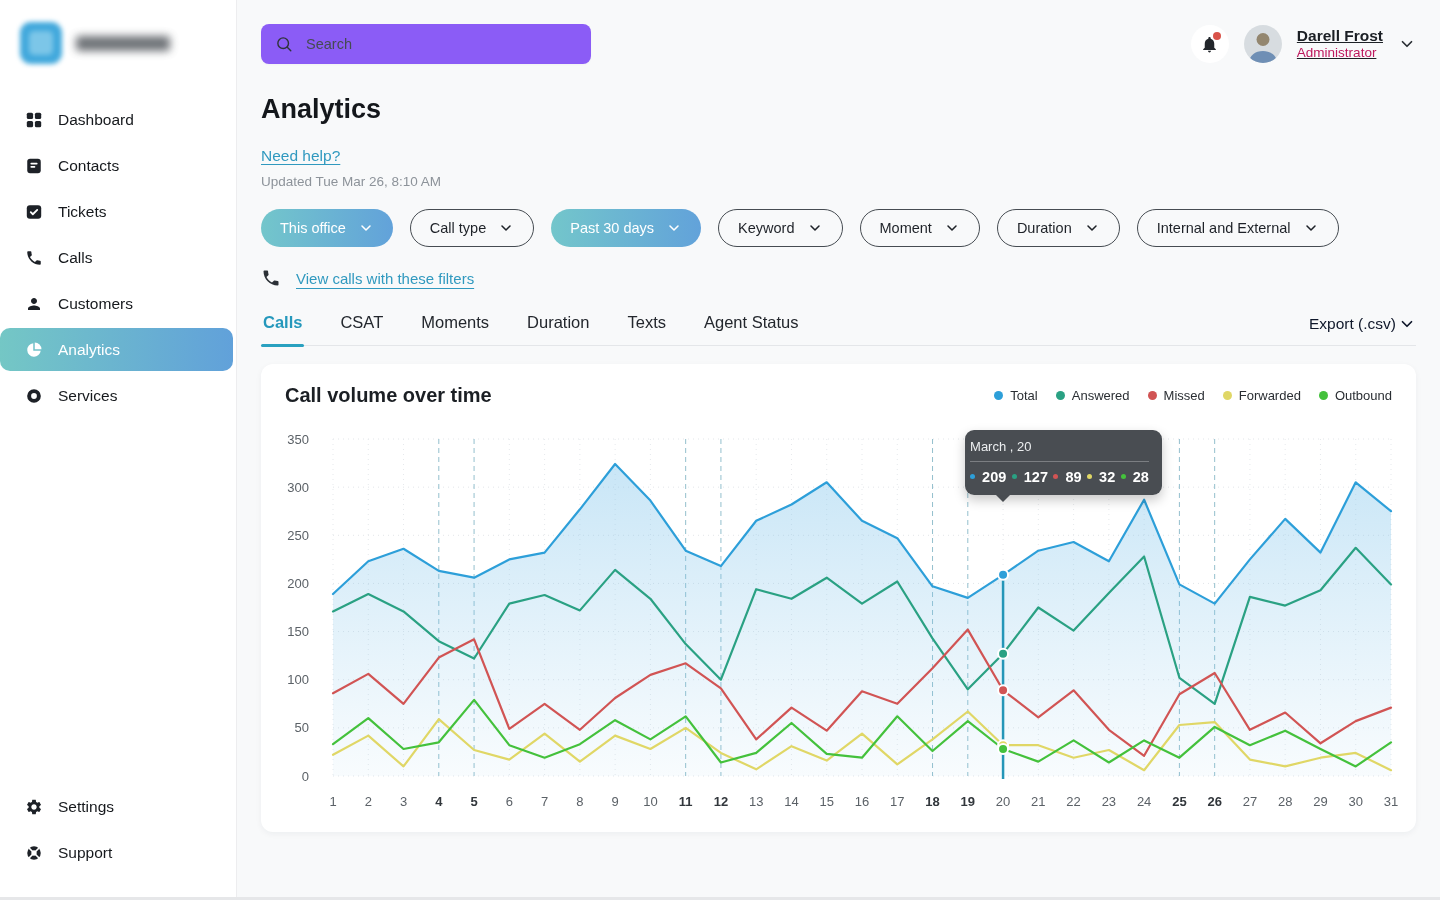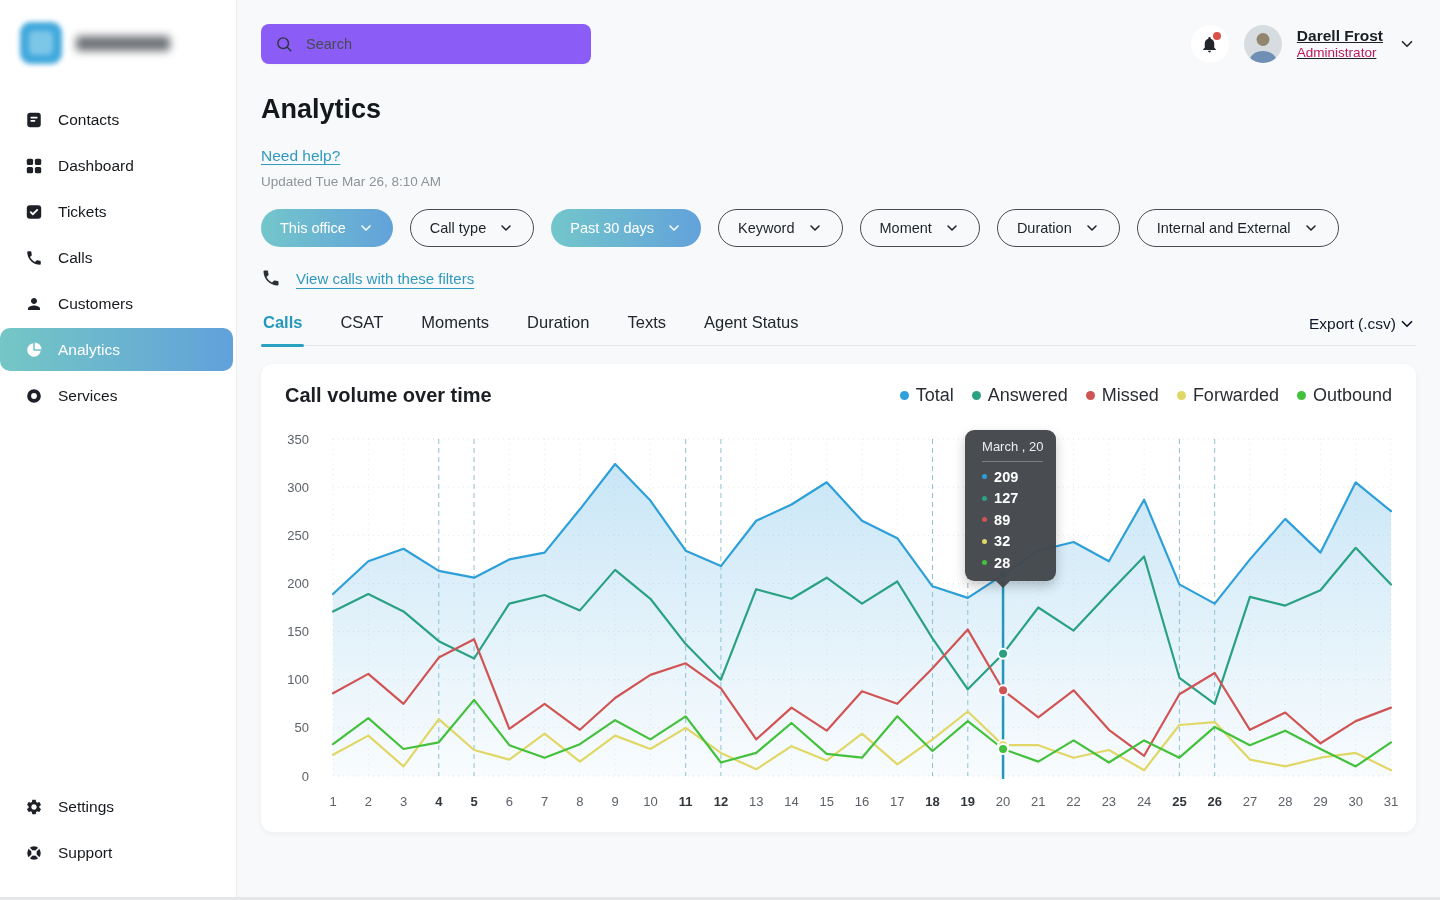--- a/index.html
+++ b/index.html
@@ -70,30 +70,30 @@
   .tab.active::after{content:"";position:absolute;left:0;right:0;bottom:-2px;height:3px;border-radius:2px;background:#2aa1c0;}
   .export{display:flex;align-items:center;gap:2px;color:#0f172a;font-size:15.5px;padding-bottom:12px;cursor:pointer;}
   .export .chev{width:18px;height:18px;display:flex;}
 
   
   .card{position:relative;margin:18px 24px 0 24px;height:468px;background:#fff;border-radius:12px;
     box-shadow:0 2px 6px rgba(24,39,58,.05);}
   .card-head{display:flex;justify-content:space-between;align-items:center;padding:20px 24px 0 24px;position:relative;z-index:2;}
   .card-title{font-size:20px;font-weight:700;color:#1b1f24;}
   .legend{display:flex;gap:18px;align-items:center;}
-  .legend-item{display:flex;align-items:center;gap:7px;font-size:18px;color:#2a2e33;cursor:pointer;}
+  .legend-item{display:flex;align-items:center;gap:7px;font-size:13px;color:#2a2e33;cursor:pointer;}
   .legend-dot{width:9px;height:9px;border-radius:50%;}
   svg.chart{position:absolute;left:0;top:0;width:1156px;height:468px;z-index:1;}
   svg.chart text{font-family:"Liberation Sans",sans-serif;}
 
   .tooltip{position:absolute;z-index:3;background:rgba(67,71,76,.97);border-radius:9px;
-    padding:9px 13px 10px 17px;box-shadow:0 5px 12px rgba(0,0,0,.22);min-width:56px;}
+    padding:9px 13px 10px 5px;box-shadow:0 5px 12px rgba(0,0,0,.22);min-width:56px;}
   .tooltip-title{font-size:13px;color:#eceef0;white-space:nowrap;padding-bottom:7px;
     border-bottom:1px solid rgba(255,255,255,.28);}
-  .tooltip-rows{margin-top:7px;display:flex;flex-direction:column;gap:5.5px;}
+  .tooltip-rows{margin-top:7px;display:flex;flex-direction:row;gap:5.5px;}
   .tooltip-row{display:flex;align-items:center;gap:7px;}
   .tooltip-row .t-dot{width:5px;height:5px;border-radius:50%;}
   .tooltip-row .t-val{font-size:14.5px;font-weight:700;color:#ffffff;}
   .tooltip-pointer{position:absolute;top:100%;left:31px;width:0;height:0;
     border:7px solid transparent;border-top-color:rgba(67,71,76,.97);}
 
   .scroll-strip{position:absolute;left:0;bottom:0;width:1440px;height:3px;background:#e6e7e9;}
 </style>
 </head>
 <body>
@@ -103,38 +103,38 @@
   <div class="sidebar">
     <div class="logo-row">
       <div class="logo-mark">
         <div class="logo-mark-inner"></div>
       </div>
       <div class="wordmark"></div>
     </div>
     <div class="nav">
         <div class="nav-item ">
     <span class="nav-icon">
-            <svg viewBox="0 0 20 20">
-              <rect x="2.5" y="2" width="15" height="16" rx="3.2" fill="#1d2127"></rect>
-              <rect x="6" y="6.4" width="8" height="1.9" rx=".95" fill="#fff"></rect>
-              <rect x="6" y="10" width="5.5" height="1.9" rx=".95" fill="#fff"></rect>
-            </svg>
-          </span>
-    <span>Contacts</span>
-  </div>
-        <div class="nav-item ">
-    <span class="nav-icon">
             <svg viewBox="0 0 20 20" fill="#1d2127">
               <rect x="2" y="2" width="7" height="7" rx="1.7"></rect>
               <rect x="11" y="2" width="7" height="7" rx="1.7"></rect>
               <rect x="2" y="11" width="7" height="7" rx="1.7"></rect>
               <rect x="11" y="11" width="7" height="7" rx="1.7"></rect>
             </svg>
           </span>
     <span>Dashboard</span>
+  </div>
+        <div class="nav-item ">
+    <span class="nav-icon">
+            <svg viewBox="0 0 20 20">
+              <rect x="2.5" y="2" width="15" height="16" rx="3.2" fill="#1d2127"></rect>
+              <rect x="6" y="6.4" width="8" height="1.9" rx=".95" fill="#fff"></rect>
+              <rect x="6" y="10" width="5.5" height="1.9" rx=".95" fill="#fff"></rect>
+            </svg>
+          </span>
+    <span>Contacts</span>
   </div>
         <div class="nav-item ">
     <span class="nav-icon">
             <svg viewBox="0 0 20 20">
               <rect x="2" y="2.5" width="16" height="15" rx="3.4" fill="#1d2127"></rect>
               <path d="M6.4 10.2l2.3 2.3 4.9-4.9" stroke="#fff" stroke-width="2" fill="none" stroke-linecap="round" stroke-linejoin="round"></path>
             </svg>
           </span>
     <span>Tickets</span>
   </div>

